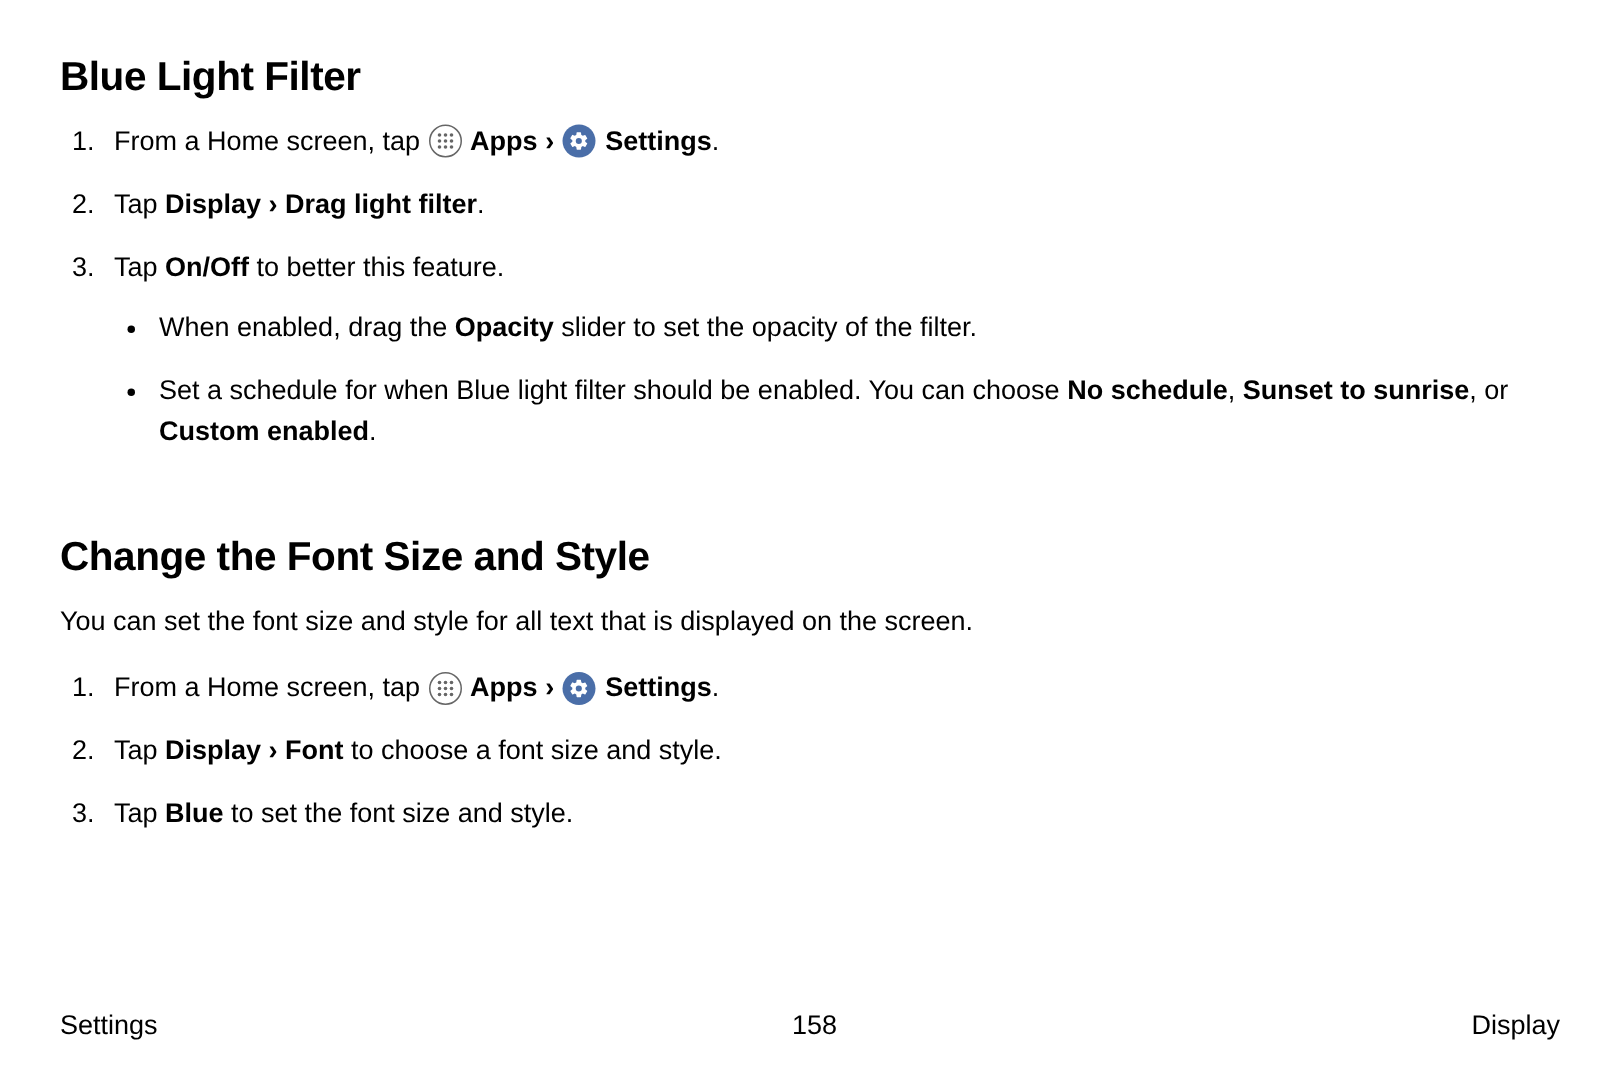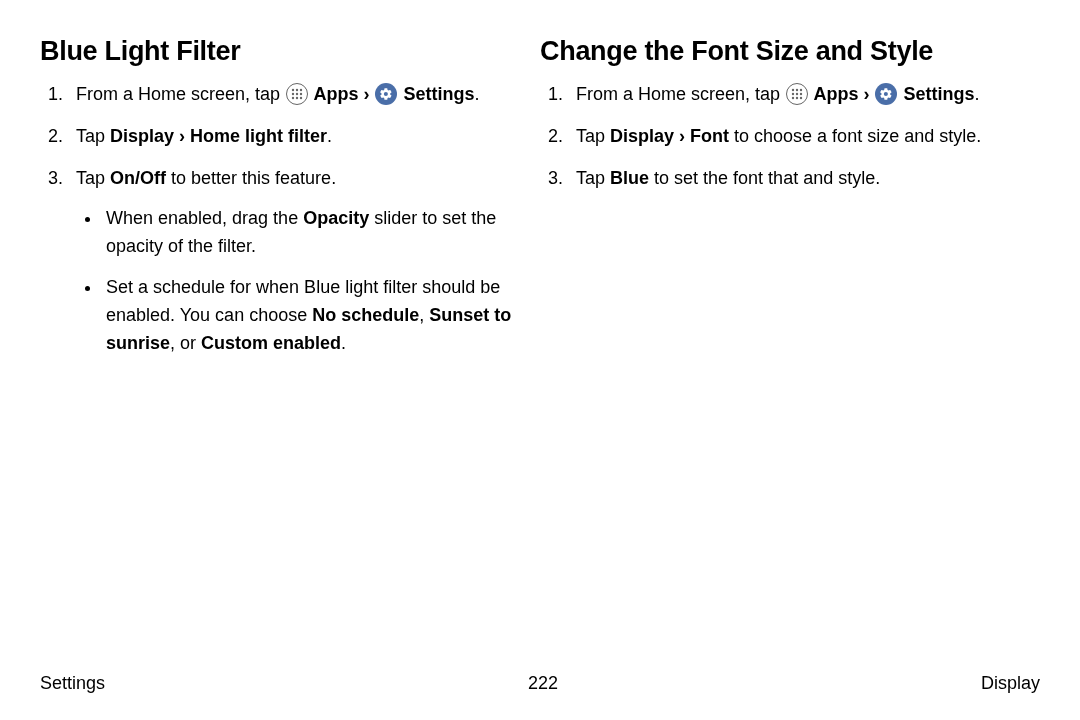--- a/index.html
+++ b/index.html
@@ -7,20 +7,22 @@
     width: 1080px;
     height: 720px;
     background: #fff;
     font-family: Arial, Helvetica, sans-serif;
     color: #000;
     position: relative;
     padding: 36px 40px 0 40px;
   }
   .columns {
     display: flex;
+    gap: 40px;
+    flex-direction: column;
   }
   .col {
     flex: 1;
     min-width: 0;
   }
   h2 {
     font-size: 27px;
     font-weight: 700;
     margin-bottom: 14px;
     letter-spacing: -0.3px;
@@ -111,38 +113,39 @@
                 <circle cx="10" cy="10" r="1.2"></circle>
               </g>
             </svg>
           </span><span class="b"> Apps</span><span class="b"> › </span><span class="icon settings-icon">
             <svg viewBox="0 0 24 24">
               <path fill="#fff" d="M19.14,12.94a7.07,7.07,0,0,0,.05-.94,7.07,7.07,0,0,0-.05-.94l2.11-1.65a.5.5,0,0,0,.12-.64l-2-3.46a.5.5,0,0,0-.61-.22l-2.49,1a7,7,0,0,0-1.62-.94l-.38-2.65A.5.5,0,0,0,13.78,2H9.78a.5.5,0,0,0-.49.42L8.91,5.07a7,7,0,0,0-1.62.94l-2.49-1a.5.5,0,0,0-.61.22l-2,3.46a.5.5,0,0,0,.12.64L4.42,11a7.07,7.07,0,0,0-.05.94,7.07,7.07,0,0,0,.05.94L2.31,14.53a.5.5,0,0,0-.12.64l2,3.46a.5.5,0,0,0,.61.22l2.49-1a7,7,0,0,0,1.62.94l.38,2.65a.5.5,0,0,0,.49.42h4a.5.5,0,0,0,.49-.42l.38-2.65a7,7,0,0,0,1.62-.94l2.49,1a.5.5,0,0,0,.61-.22l2-3.46a.5.5,0,0,0-.12-.64ZM11.78,15.5A3.5,3.5,0,1,1,15.28,12,3.5,3.5,0,0,1,11.78,15.5Z"></path>
             </svg>
           </span><span class="b"> Settings</span><span>.</span>
       </li>
       <li>
-        <span>Tap </span><span class="b">Display › Home light filter</span><span>.</span>
+        <span>Tap </span><span class="b">Display › Drag light filter</span><span>.</span>
       </li>
       <li>
         <span>Tap </span><span class="b">On/Off</span><span> to better this feature.</span>
         <ul>
           <li>
             <span>When enabled, drag the </span><span class="b">Opacity</span><span> slider to set the opacity of the filter.</span>
           </li>
           <li>
             <span>Set a schedule for when Blue light filter should be enabled. You can choose </span><span class="b">No schedule</span><span>, </span><span class="b">Sunset to sunrise</span><span>, or </span><span class="b">Custom enabled</span><span>.</span>
           </li>
         </ul>
       </li>
     </ol>
   </div>
 
   <div class="col">
     <h2>Change the Font Size and Style</h2>
+    <p class="intro">You can set the font size and style for all text that is displayed on the screen.</p>
     <ol>
       <li>
         <span>From a Home screen, tap </span><span class="icon apps-icon">
             <svg viewBox="0 0 12 12">
               <g fill="#666">
                 <circle cx="2" cy="2" r="1.2"></circle>
                 <circle cx="6" cy="2" r="1.2"></circle>
                 <circle cx="10" cy="2" r="1.2"></circle>
                 <circle cx="2" cy="6" r="1.2"></circle>
                 <circle cx="6" cy="6" r="1.2"></circle>
@@ -155,24 +158,24 @@
           </span><span class="b"> Apps</span><span class="b"> › </span><span class="icon settings-icon">
             <svg viewBox="0 0 24 24">
               <path fill="#fff" d="M19.14,12.94a7.07,7.07,0,0,0,.05-.94,7.07,7.07,0,0,0-.05-.94l2.11-1.65a.5.5,0,0,0,.12-.64l-2-3.46a.5.5,0,0,0-.61-.22l-2.49,1a7,7,0,0,0-1.62-.94l-.38-2.65A.5.5,0,0,0,13.78,2H9.78a.5.5,0,0,0-.49.42L8.91,5.07a7,7,0,0,0-1.62.94l-2.49-1a.5.5,0,0,0-.61.22l-2,3.46a.5.5,0,0,0,.12.64L4.42,11a7.07,7.07,0,0,0-.05.94,7.07,7.07,0,0,0,.05.94L2.31,14.53a.5.5,0,0,0-.12.64l2,3.46a.5.5,0,0,0,.61.22l2.49-1a7,7,0,0,0,1.62.94l.38,2.65a.5.5,0,0,0,.49.42h4a.5.5,0,0,0,.49-.42l.38-2.65a7,7,0,0,0,1.62-.94l2.49,1a.5.5,0,0,0,.61-.22l2-3.46a.5.5,0,0,0-.12-.64ZM11.78,15.5A3.5,3.5,0,1,1,15.28,12,3.5,3.5,0,0,1,11.78,15.5Z"></path>
             </svg>
           </span><span class="b"> Settings</span><span>.</span>
       </li>
       <li>
         <span>Tap </span><span class="b">Display › Font</span><span> to choose a font size and style.</span>
       </li>
       <li>
-        <span>Tap </span><span class="b">Blue</span><span> to set the font that and style.</span>
+        <span>Tap </span><span class="b">Blue</span><span> to set the font size and style.</span>
       </li>
     </ol>
   </div>
 
 </div>
 
 <div class="footer">
   <span>Settings</span>
-  <span>222</span>
+  <span>158</span>
   <span>Display</span>
 </div>
 
 </body></html>

